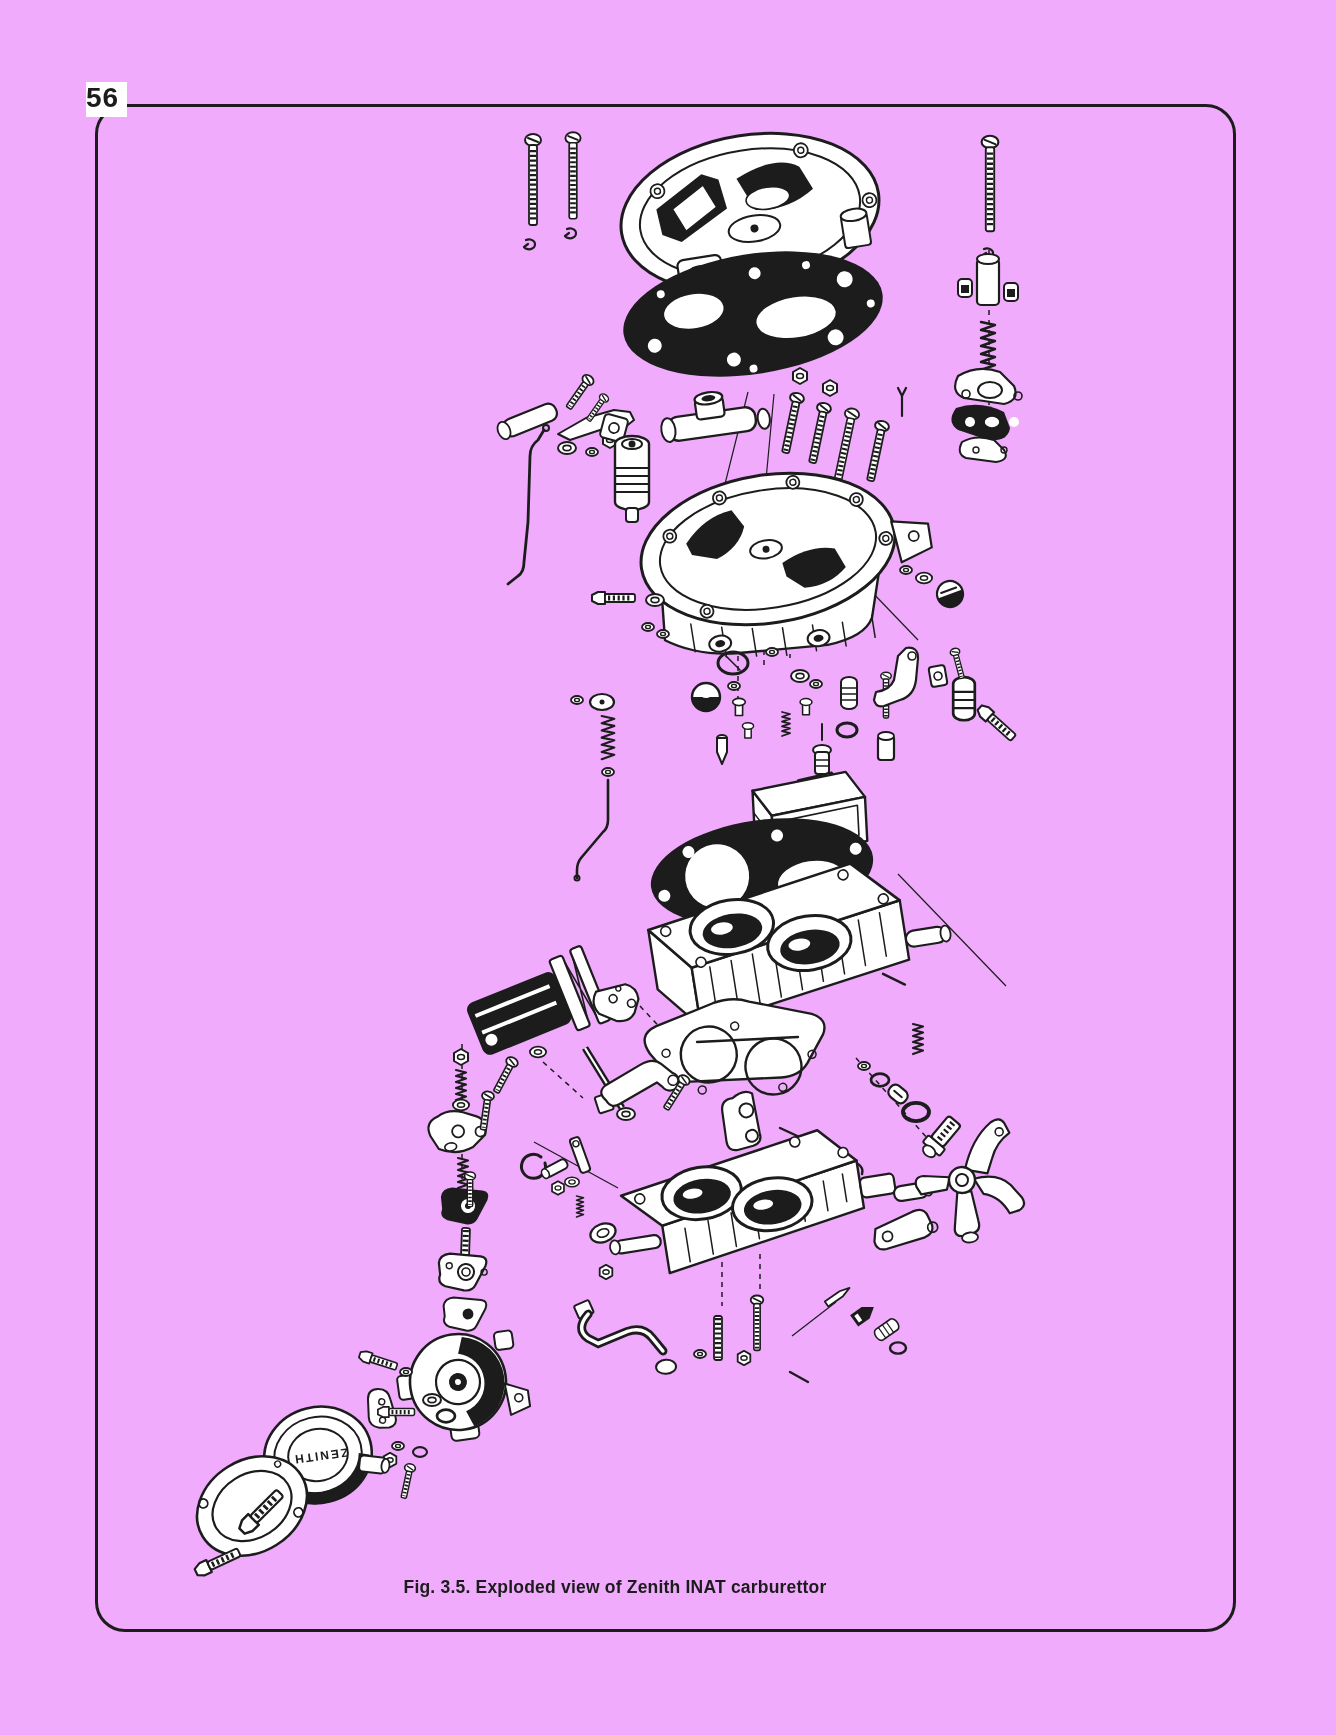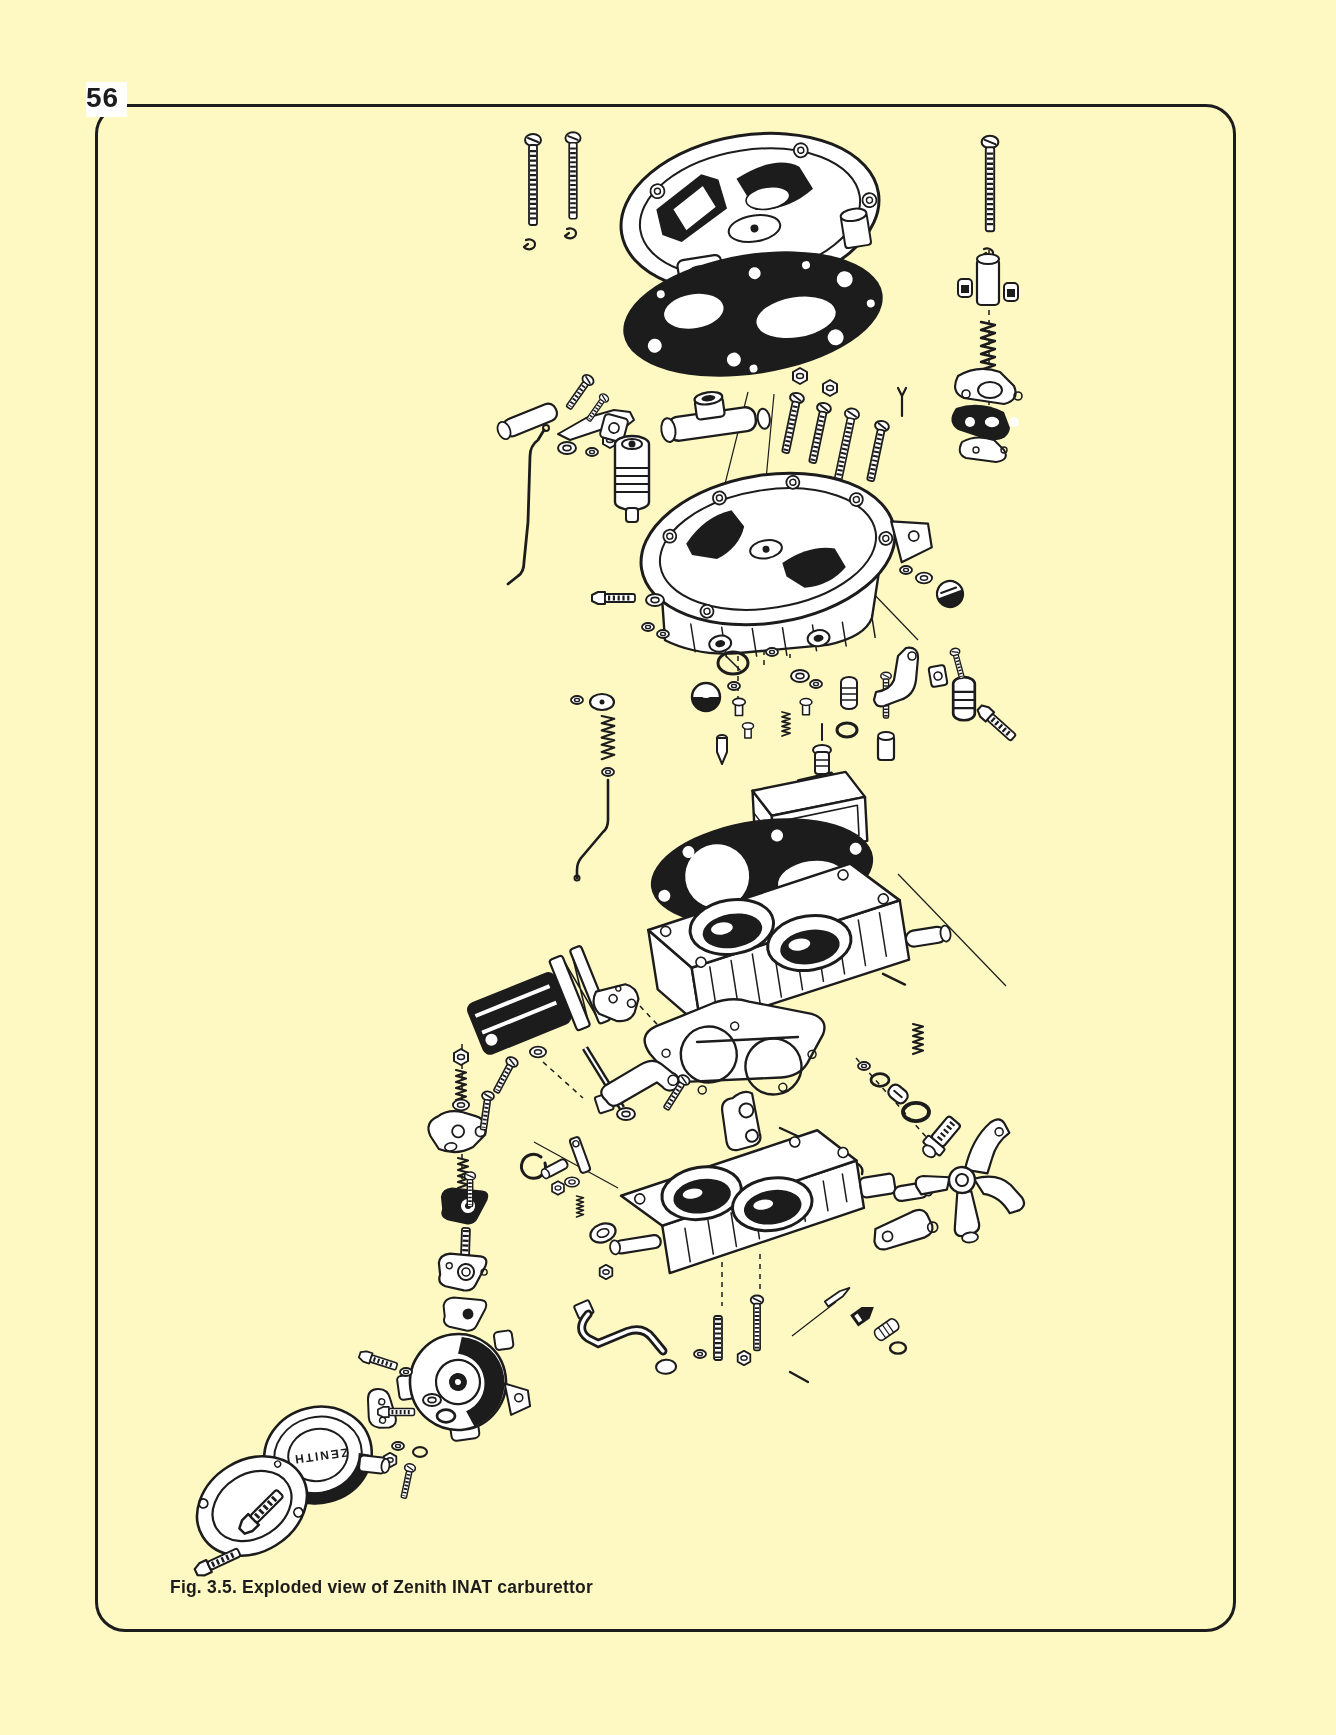--- a/index.html
+++ b/index.html
@@ -1,22 +1,22 @@
 <!DOCTYPE html>
 <html><head>
 <meta charset="utf-8">
 <style>
   html,body{margin:0;padding:0;background:#e8e8e8;}
-  .page{position:relative;width:1336px;height:1735px;background:#fef9c3;
+  .page{position:relative;width:1336px;height:1735px;background:#f0abfc;
         font-family:"Liberation Sans",sans-serif;color:#1c1c1c;overflow:hidden;margin:0 auto;}
   .frame{position:absolute;left:95px;top:104px;width:1135px;height:1522px;
          border:3px solid #1c1c1c;border-radius:30px;}
   .page-number{position:absolute;left:86px;top:82px;font-size:28px;font-weight:bold;
                background:#ffffff;padding:0 8px 3px 0;z-index:3;letter-spacing:1px;}
-  .caption{position:absolute;left:170px;top:1577px;width:890px;
+  .caption{position:absolute;left:170px;top:1577px;width:890px;text-align:center;
            font-size:17.5px;font-weight:bold;z-index:2;letter-spacing:.2px;}
   svg.diagram{position:absolute;left:0;top:0;z-index:1;}
   .s{stroke:#1c1c1c;fill:none;stroke-linecap:round;stroke-linejoin:round;}
   .sf{stroke:#1c1c1c;fill:#ffffff;stroke-linejoin:round;stroke-linecap:round;}
   .f{fill:#1c1c1c;stroke:none;}
   .w{fill:#ffffff;stroke:none;}
   .dash{stroke:#1c1c1c;fill:none;stroke-width:1.5;stroke-dasharray:5 5;}
   .lead{stroke:#1c1c1c;fill:none;stroke-width:1.2;}
   .zl{font-family:"Liberation Sans",sans-serif;font-weight:bold;font-size:12px;
       fill:#1c1c1c;letter-spacing:2px;text-anchor:middle;}

